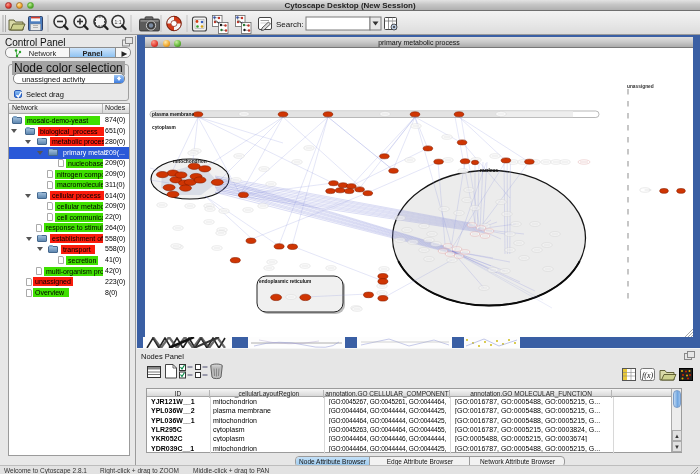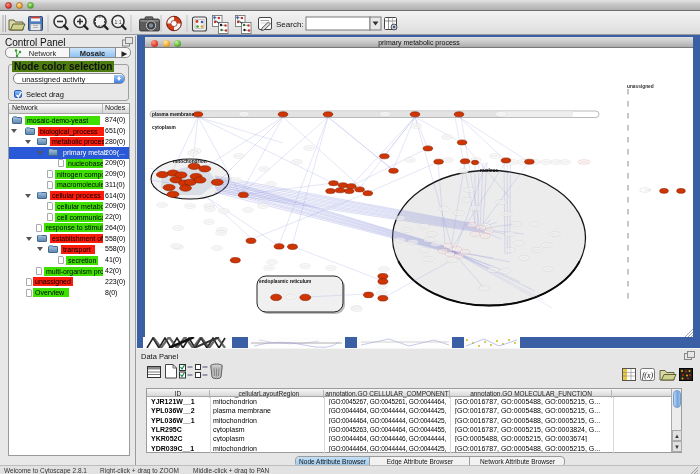--- a/index.html
+++ b/index.html
@@ -30,21 +30,21 @@
 
 
 #tabs { left:5px; top:11px; width:126px; height:11px; background:#f7f7f7; border:1px solid #8d8d8d; border-radius:5px; font-size:7.5px; }
 #tabs .seg { position:absolute; top:0; height:9px; text-align:center; color:#222; padding-top:0.5px; }
 #tabs .net { left:0; width:63px; }
 #tabs .mos { left:63px; width:47px; background:linear-gradient(#cfe5fb,#8fc3f2); border-left:1px solid #8d8d8d; border-right:1px solid #8d8d8d; font-weight:bold; }
 #tabs .arr { left:111px; width:15px; }
 
 
 #grp { left:8px; top:28px; width:121px; height:37px; border:1px solid #9f9f9f; border-radius:3px; }
-#grp .legend { position:absolute; left:3px; top:-4px; background:#4d7c0f; padding:0 2px; font-size:10px; font-weight:bold; color:#111; }
+#grp .legend { position:absolute; left:3px; top:-4px; background:#a3a3a3; padding:0 2px; font-size:12px; font-weight:normal; color:#111; }
 #combo { left:13px; top:37px; width:112px; height:11px; background:#fff; border:1px solid #868686; border-radius:5px; font-size:7.5px; }
 #combo .txt { position:absolute; left:8px; top:1px; color:#111; }
 #combo .step { position:absolute; right:0.5px; top:0.5px; width:10px; height:8px; border-radius:0 3px 3px 0; background:linear-gradient(#9ec7f5,#3d7ce0); }
 #combo .step:before { content:""; position:absolute; left:3px; top:1.5px; border-left:2.5px solid transparent; border-right:2.5px solid transparent; border-bottom:3px solid #fff; }
 #combo .step:after  { content:""; position:absolute; left:3px; bottom:1.5px; border-left:2.5px solid transparent; border-right:2.5px solid transparent; border-top:3px solid #fff; }
 #chk { left:14px; top:54px; width:8px; height:8px; border-radius:2px; background:linear-gradient(#8ec0f2,#3a78dd); border:1px solid #2a5bb8; }
 #chk svg { position:absolute; left:0px; top:0px; }
 #chklab { left:26px; top:54px; font-size:7.5px; color:#111; }
 
 
@@ -97,20 +97,21 @@
 #status { left:0; top:465px; width:700px; height:9px; background:#e2e2e2; border-top:1px solid #bdbdbd; font-size:6.5px; color:#333; }
 #status span { position:absolute; top:1px; }
 </style>
 </head>
 <body>
 <div id="app">
   <div id="titlebar" class="abs">
     <div id="l1" class="light abs"></div>
       <div id="l2" class="light abs"></div>
       <div id="l3" class="light abs"></div>
+    <div class="title abs">Cytoscape Desktop (New Session)</div>
   </div>
   <div id="toolbar" class="abs">
       <svg width="700" height="25" viewBox="0 0 700 25" style="position:absolute;left:0;top:0;">
 <line x1="3" y1="4" x2="3" y2="21" stroke="#aaa" stroke-width="1"></line>
         <line x1="5.5" y1="4" x2="5.5" y2="21" stroke="#aaa" stroke-width="1"></line>
 <g transform="translate(8,6)">
 <path d="M1 3 L6 3 L7.5 5 L15 5 L15 13 L1 13 Z" fill="#d9d9a8" stroke="#55552a" stroke-width="0.9"></path>
 <path d="M2.5 13 L5 7 L17 7 L14.5 13 Z" fill="#cdd08e" stroke="#55552a" stroke-width="0.9"></path>
 </g>
 <g transform="translate(28,5)">
@@ -234,21 +235,21 @@
       </svg>
     </div>
     <div id="tabs" class="abs">
       <div class="seg net"><svg width="8" height="9" viewBox="0 0 8 9" style="position:absolute;left:8px;top:0.5px;">
             <circle cx="2" cy="1.5" r="1.2" fill="#2aa02a"></circle>
             <circle cx="6" cy="3" r="1.2" fill="#2aa02a"></circle>
             <circle cx="3" cy="7" r="1.2" fill="#2aa02a"></circle>
             <line x1="2" y1="1.5" x2="3" y2="7" stroke="#2aa02a" stroke-width="0.8"></line>
             <line x1="6" y1="3" x2="3" y2="7" stroke="#2aa02a" stroke-width="0.8"></line>
           </svg><span style="margin-left:10px;">Network</span></div>
-      <div class="seg mos">Mosaic</div>
+      <div class="seg mos">Panel</div>
       <div class="seg arr">▶</div>
     </div>
     <div id="grp" class="abs">
         <div class="legend">Node color selection</div>
       </div>
     <div id="combo" class="abs">
         <div class="txt">unassigned activity</div>
         <div class="step"></div>
       </div>
     <div id="chk" class="abs">
@@ -733,21 +734,21 @@
 <g stroke="#aaa" stroke-width="1">
               <line x1="540" y1="289" x2="548" y2="281"></line>
               <line x1="543" y1="289" x2="548" y2="284"></line>
               <line x1="546" y1="289" x2="548" y2="287"></line>
             </g>
 </svg>
         </div>
     </div>
   </div>
   <div id="dpanel" class="abs">
-    <div class="hdr">Data Panel</div>
+    <div class="hdr">Nodes Panel</div>
     <svg width="563" height="117" viewBox="0 0 563 117" style="position:absolute;left:0;top:0;">
 <g transform="translate(10,16)">
 <rect x="0.5" y="1.5" width="13" height="11" fill="#fff" stroke="#333" stroke-width="1"></rect>
 <rect x="1" y="2" width="12" height="2.5" fill="#888"></rect>
 <line x1="1" y1="7" x2="13" y2="7" stroke="#777" stroke-width="1"></line>
 <line x1="1" y1="9.5" x2="13" y2="9.5" stroke="#777" stroke-width="1"></line>
 </g>
 <g transform="translate(27,15)">
 <path d="M1.5 0.5 L9 0.5 L12.5 4 L12.5 14 L1.5 14 Z" fill="#fff" stroke="#444" stroke-width="1"></path>
 <path d="M9 0.5 L9 4 L12.5 4" fill="none" stroke="#444" stroke-width="0.8"></path>

